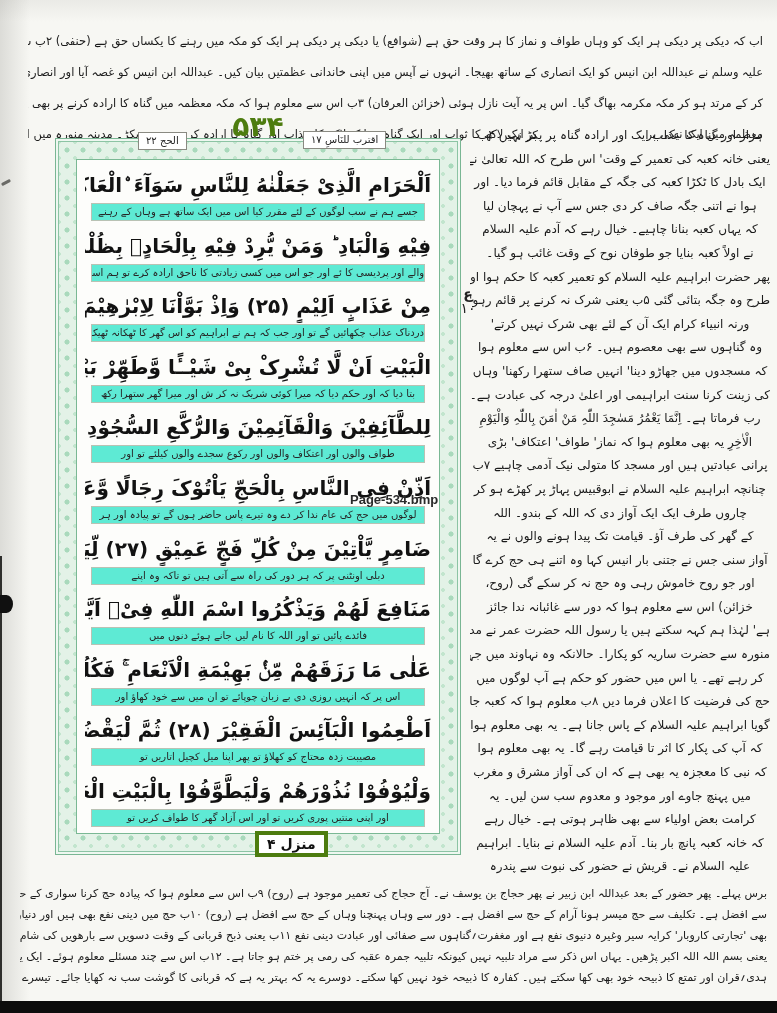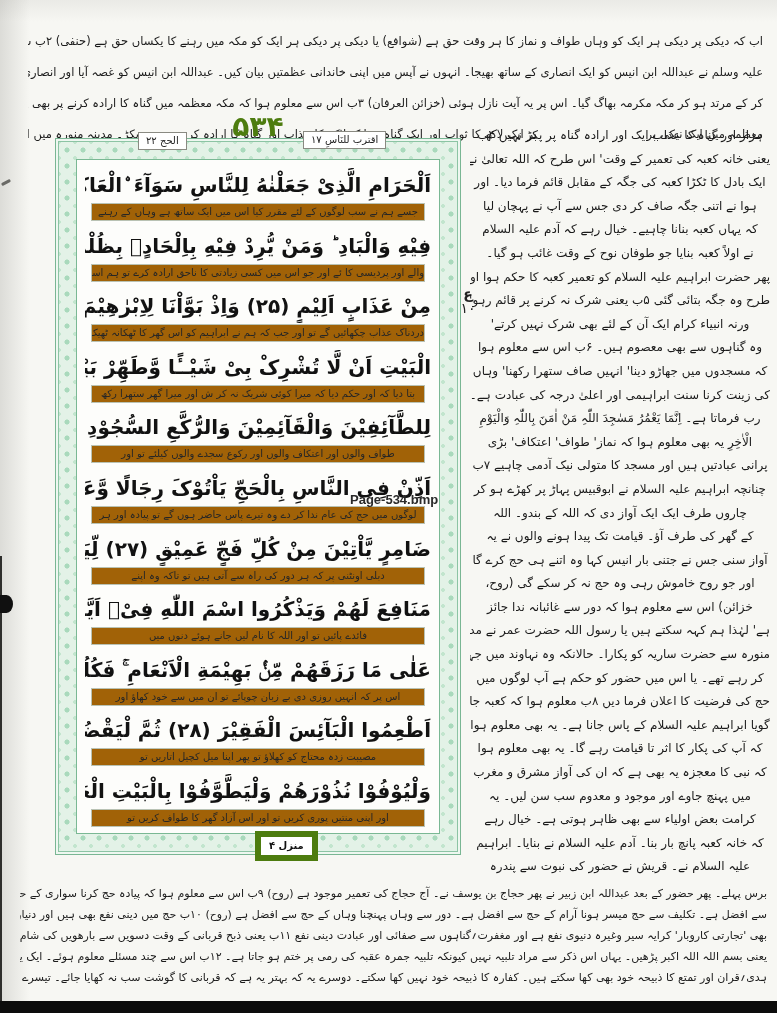--- a/index.html
+++ b/index.html
@@ -27,33 +27,33 @@
       radial-gradient(circle, #a9d9bc 2.2px, rgba(0,0,0,0) 2.9px),
       radial-gradient(circle, #c2e5ce 1.6px, rgba(0,0,0,0) 2.2px);
     background-size:16px 16px,16px 16px; background-position:0 0,8px 8px;}
   .frame-inner{width:100%; height:100%; box-sizing:border-box; background:#fdfdfb;
     border:1px solid #7ab894; padding:8px 8px 6px;
     display:flex; flex-direction:column; justify-content:space-between;}
   .q-row{display:flex; flex-direction:column;}
   .q-arabic{direction:rtl; text-align:center; font-weight:bold; font-size:20px;
     line-height:34px; color:#121212; white-space:nowrap; overflow:hidden;}
   .q-urdu{direction:rtl; text-align:center; font-size:10px; line-height:16px;
-    color:#262626; background:#a16207; border:1px solid #b9c2b4; margin:1px 6px 0;
+    color:#262626; background:#5eead4; border:1px solid #b9c2b4; margin:1px 6px 0;
     white-space:nowrap; overflow:hidden;}
 
   
   .page-number{position:absolute; left:222px; top:110px; width:72px; text-align:center;
     font-weight:bold; font-size:28px; color:#4d7c0f;}
   .label-box{position:absolute; background:#fff; border:1px solid #8a8a82;
     font-size:10px; line-height:14px; padding:1px 7px; direction:rtl; color:#222;
     white-space:nowrap;}
   .label-right{left:303px; top:131px;}
   .label-left{left:138px; top:132px;}
   .manzil-box{position:absolute; left:255px; top:831px; background:#fff;
-    border:6px solid #4d7c0f; font-size:10px; line-height:16px; padding:1px 8px;
+    border:4px solid #4d7c0f; font-size:14px; line-height:16px; padding:1px 8px;
     direction:rtl; color:#111; font-weight:bold;}
 
   
   .right-column{position:absolute; left:470px; top:124px; width:300px; direction:rtl;}
   .r-line{height:23.6px; line-height:23.6px; font-size:12px; text-align:center;
     white-space:nowrap; overflow:hidden; color:#1b1b1b;}
   .ruku-marker{position:absolute; left:458px; top:286px; width:20px; text-align:center;
     color:#222; direction:rtl;}
   .ruku-marker .letter{display:block; font-size:14px; font-weight:bold; line-height:16px;}
   .ruku-marker .number{display:block; font-size:14px; line-height:12px;}

